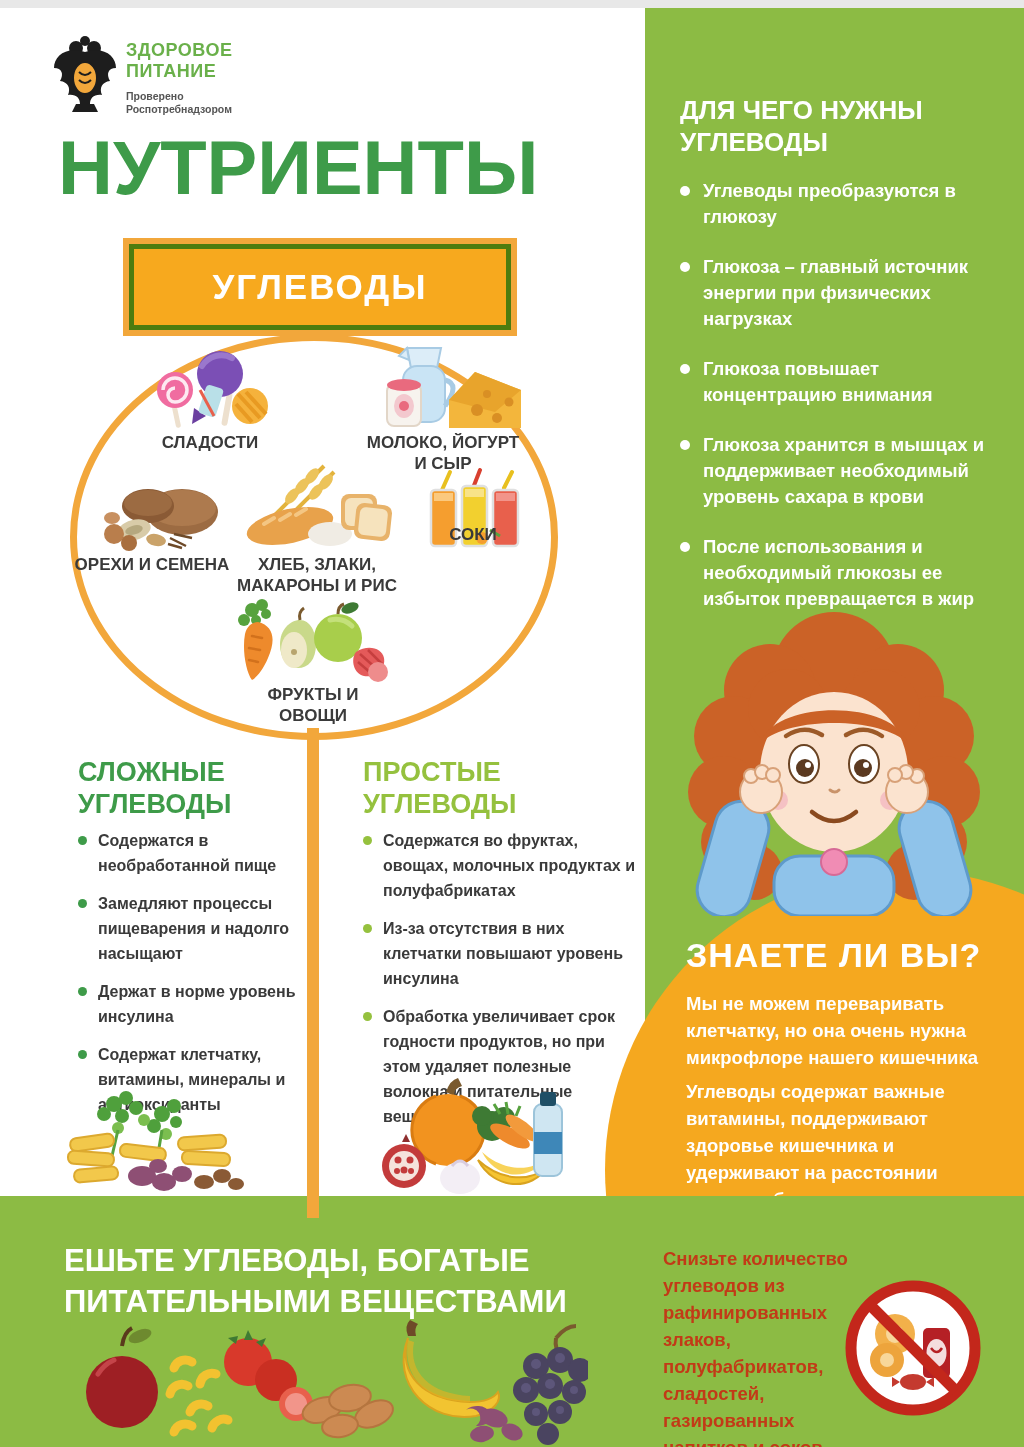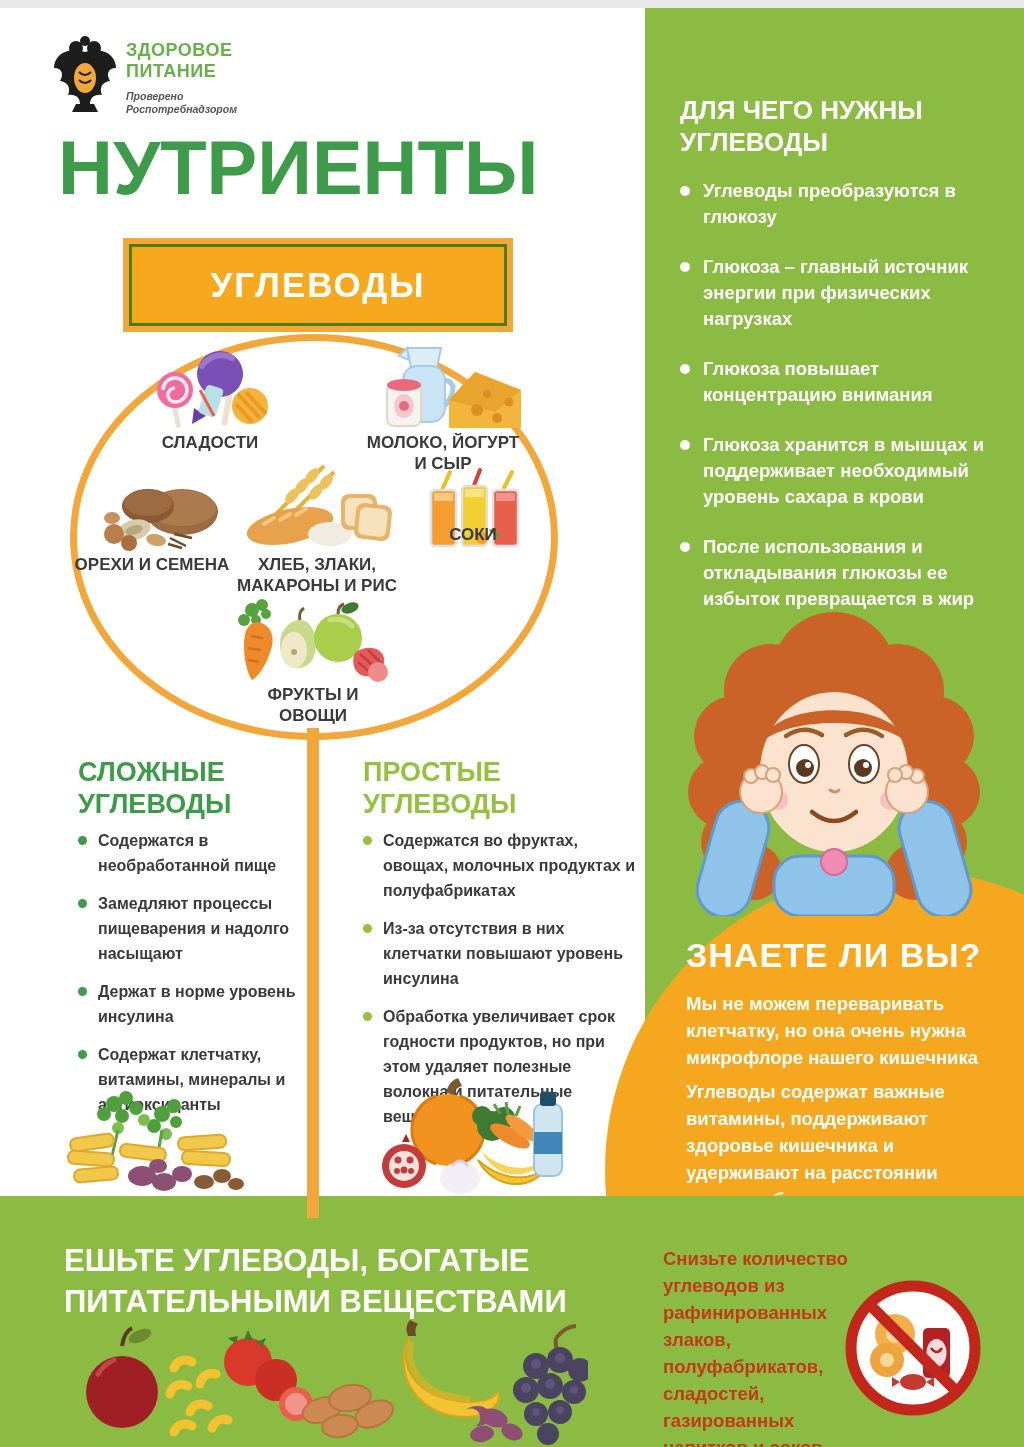--- a/index.html
+++ b/index.html
@@ -19,26 +19,26 @@
   .know-circle{position:absolute;left:25px;top:14px;width:600px;height:600px;border-radius:50%;background:#f5a81f;}
 
   
   .band{left:0;top:1188px;width:1024px;height:259px;background:#8cbb44;z-index:4;}
 
   
   .logo-emblem{left:52px;top:26px;width:66px;height:80px;z-index:3;}
   .logo-text{left:126px;top:32px;z-index:3;}
   .brand-line{font-size:18px;font-weight:bold;color:#6ab04a;letter-spacing:.5px;line-height:21px;}
   .checked-line{font-size:10.5px;font-weight:bold;color:#555;line-height:13px;}
-  .checked-block{margin-top:8px;font-style:italic;}
+  .checked-block{margin-top:8px;}
 
   .page-title{left:58px;top:116px;width:580px;font-size:76px;font-weight:bold;color:#3e9b49;letter-spacing:0px;z-index:3;}
 
   
-  .badge{left:129px;top:236px;width:372px;height:76px;background:#f7a91e;border:3px solid #4d7c0f;
+  .badge{left:129px;top:236px;width:372px;height:76px;background:#f7a91e;border:5px solid #4d7c0f;
          outline:6px solid #f2a73b;z-index:3;display:flex;align-items:center;justify-content:center;}
   .badge span{font-size:35px;font-weight:bold;color:#ffffff;letter-spacing:2px;}
 
   
   .wheel{left:70px;top:326px;width:474px;height:392px;border:7px solid #f2a73b;border-radius:50%;background:#ffffff;z-index:2;}
   .stem{left:307px;top:720px;width:12px;height:490px;background:#f2a73b;z-index:5;}
   .wheel-label{font-size:17px;font-weight:bold;color:#3a3a3a;text-align:center;line-height:21px;z-index:3;}
 
   
   .sec-head{font-size:27px;font-weight:bold;line-height:32px;z-index:3;}
@@ -367,21 +367,21 @@
       <rect x="158" y="18" width="16" height="14" rx="3" fill="#1f4f66"></rect>
     </svg>
   </div>
 
   <div class="abs why-head">ДЛЯ ЧЕГО НУЖНЫ УГЛЕВОДЫ</div>
   <ul class="wlist">
     <li>Углеводы преобразуются в глюкозу</li>
     <li>Глюкоза – главный источник энергии при физических нагрузках</li>
     <li>Глюкоза повышает концентрацию внимания</li>
     <li>Глюкоза хранится в мышцах и поддерживает необходимый уровень сахара в крови</li>
-    <li>После использования и откладывания глюкозы ее избыток превращается в жир</li>
+    <li>После использования и необходимый глюкозы ее избыток превращается в жир</li>
   </ul>
 
   <div class="abs know-head">ЗНАЕТЕ ЛИ ВЫ?</div>
   <div class="abs know-p">Мы не можем переваривать клетчатку, но она очень нужна микрофлоре нашего кишечника</div>
   <div class="abs know-p know-p2">Углеводы содержат важные витамины, поддерживают здоровье кишечника и удерживают на расстоянии вредные бактерии</div>
 
   <div class="abs footer-head">ЕШЬТЕ УГЛЕВОДЫ, БОГАТЫЕ ПИТАТЕЛЬНЫМИ ВЕЩЕСТВАМИ</div>
 
   <div class="abs z5" style="left:78px;top:1306px;">
     <svg width="510" height="138" viewBox="0 0 510 138">

